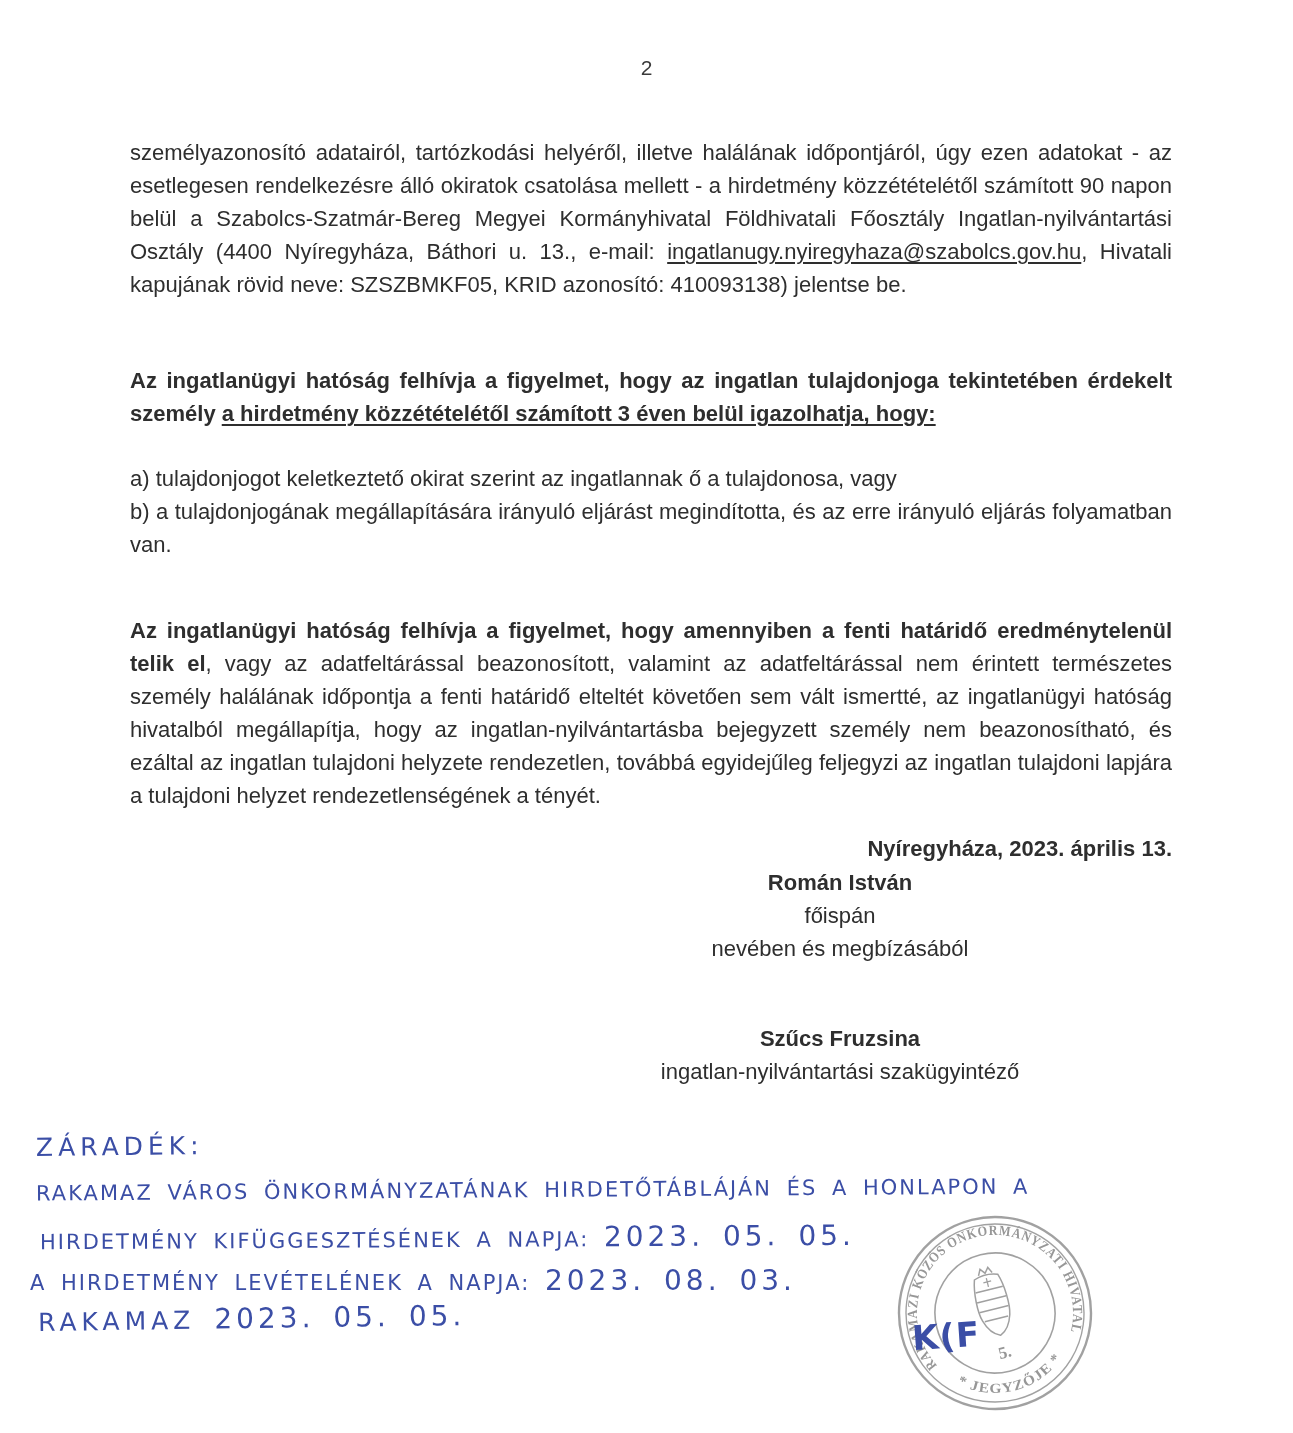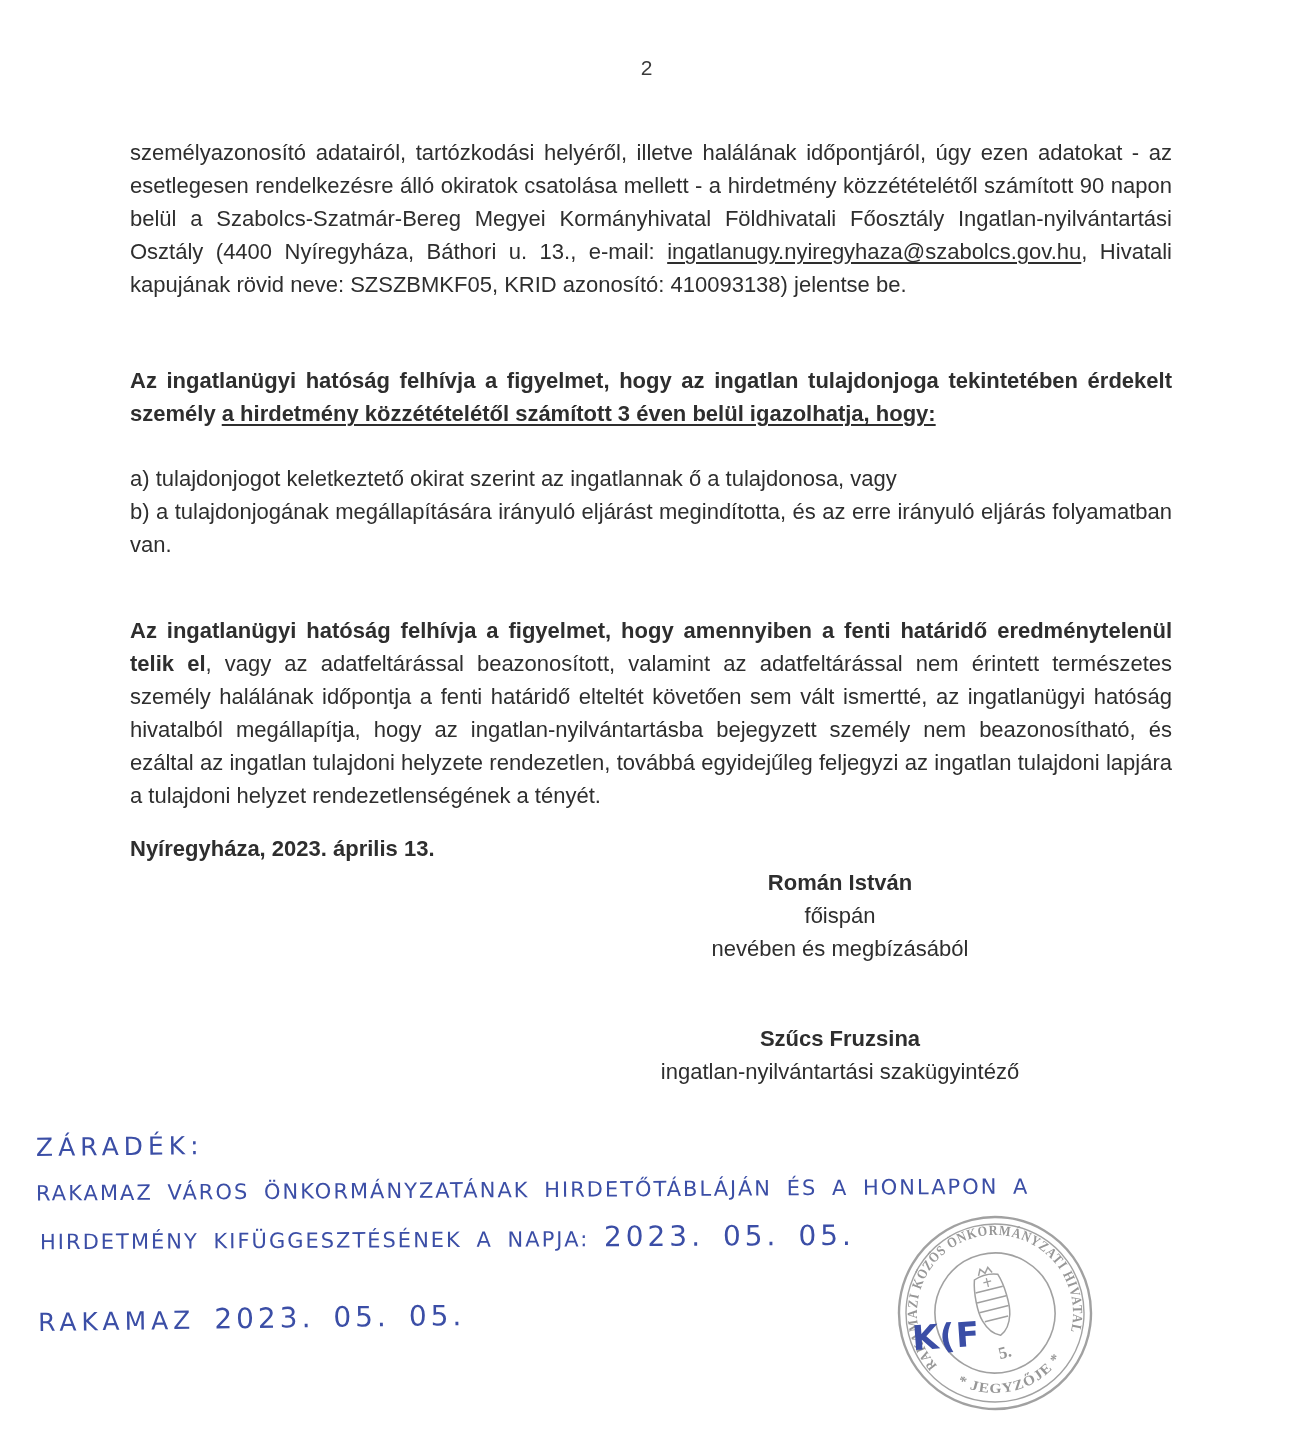--- a/index.html
+++ b/index.html
@@ -17,21 +17,21 @@
     position:absolute; left:130px; width:1042px;
     font-size:22px; line-height:33px; text-align:justify;
     text-justify:inter-word; color:#2e2e2e;
   }
   .b{ font-weight:bold; }
   .u{ text-decoration:underline; text-decoration-thickness:2px; text-underline-offset:3px; }
   #p1{ top:136px; }
   #p2{ top:364px; font-weight:bold; }
   #list{ top:462px; }
   #p3{ top:598px;margin-top:16px; }
-  #dateline{ top:832px; font-weight:bold; text-align:left; }
+  #dateline{ top:832px; font-weight:bold; text-align:right; }
   .sig{
     position:absolute; left:590px; width:500px; text-align:center;
     font-size:22px; line-height:33px; color:#2e2e2e;
   }
   #sig1{ top:866px; }
   #sig2{ top:1022px; }
   
   .hw{
     position:absolute; color:var(--hw-color,#3b4ea6);
     font-family:"DejaVu Sans", sans-serif;
@@ -93,20 +93,24 @@
     <div>főispán</div>
     <div>nevében és megbízásából</div>
   </div>
 
   <div class="hw" id="hw1">ZÁRADÉK:</div>
   <div class="hw" id="hw2">RAKAMAZ VÁROS ÖNKORMÁNYZATÁNAK HIRDETŐTÁBLÁJÁN ÉS A HONLAPON A</div>
   <div class="hw" id="hw3">
     <span>HIRDETMÉNY KIFÜGGESZTÉSÉNEK A NAPJA:</span>
     <span class="date">2023. 05. 05.</span>
   </div>
+  <div class="hw" id="hw4">
+    <span>A HIRDETMÉNY LEVÉTELÉNEK A NAPJA:</span>
+    <span class="date">2023. 08. 03.</span>
+  </div>
   <div class="hw" id="hw5">
     <span>RAKAMAZ</span>
     <span class="date">2023. 05. 05.</span>
   </div>
   <div class="hw" id="initials">K(F</div>
 
   <svg id="stamp" viewBox="0 0 200 200" xmlns="http://www.w3.org/2000/svg">
     <g transform="rotate(-14 100 100)" stroke="#9a9a9a" fill="none">
       <circle cx="100" cy="100" r="96" stroke-width="2.4"></circle>
       <circle cx="100" cy="100" r="89" stroke-width="1.4"></circle>

